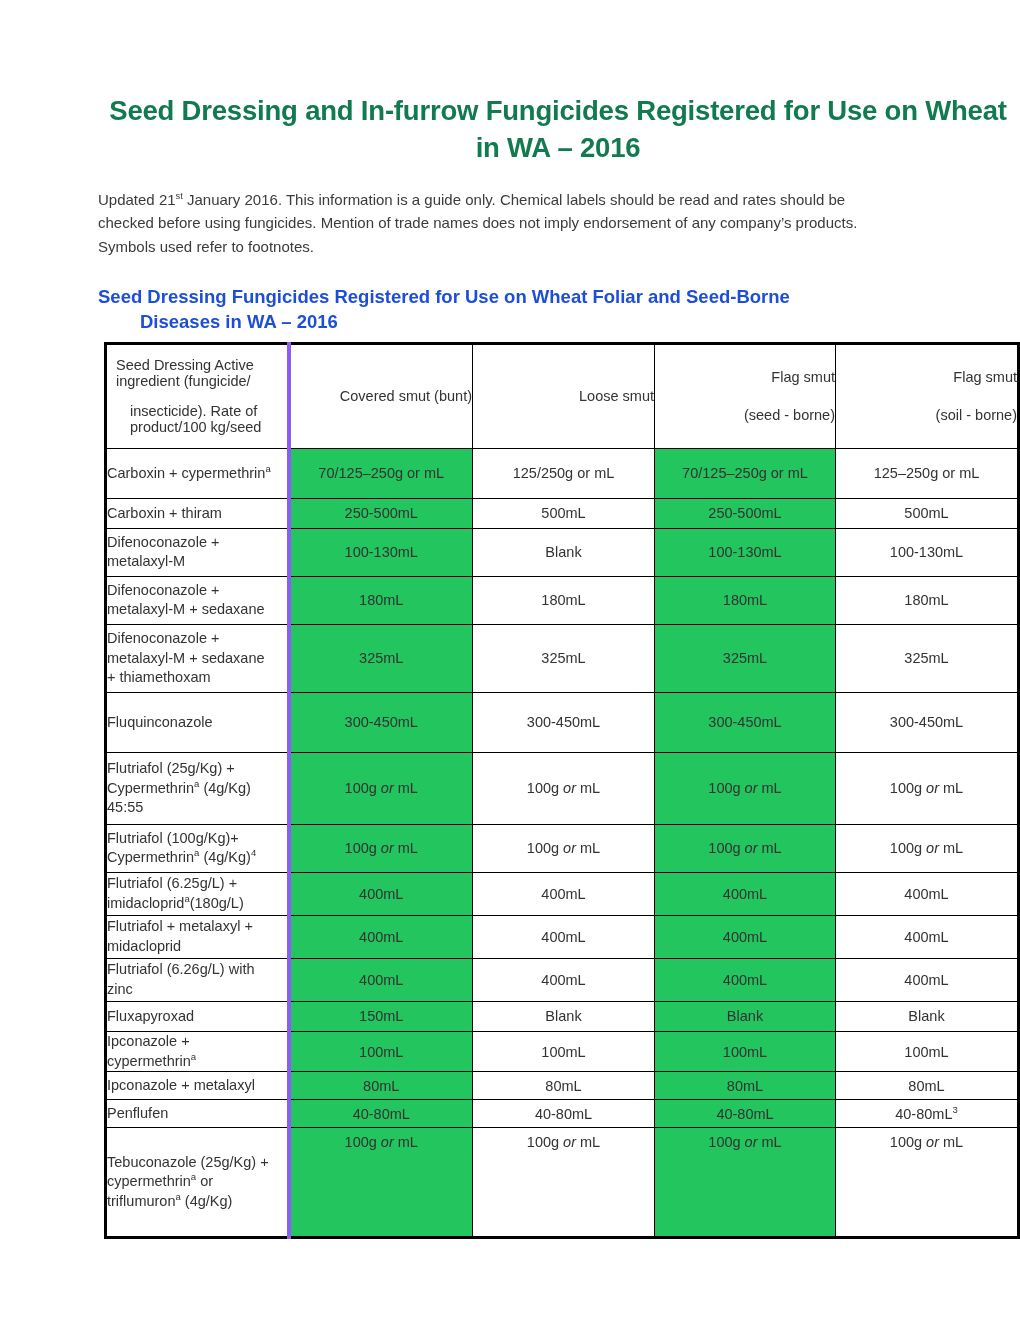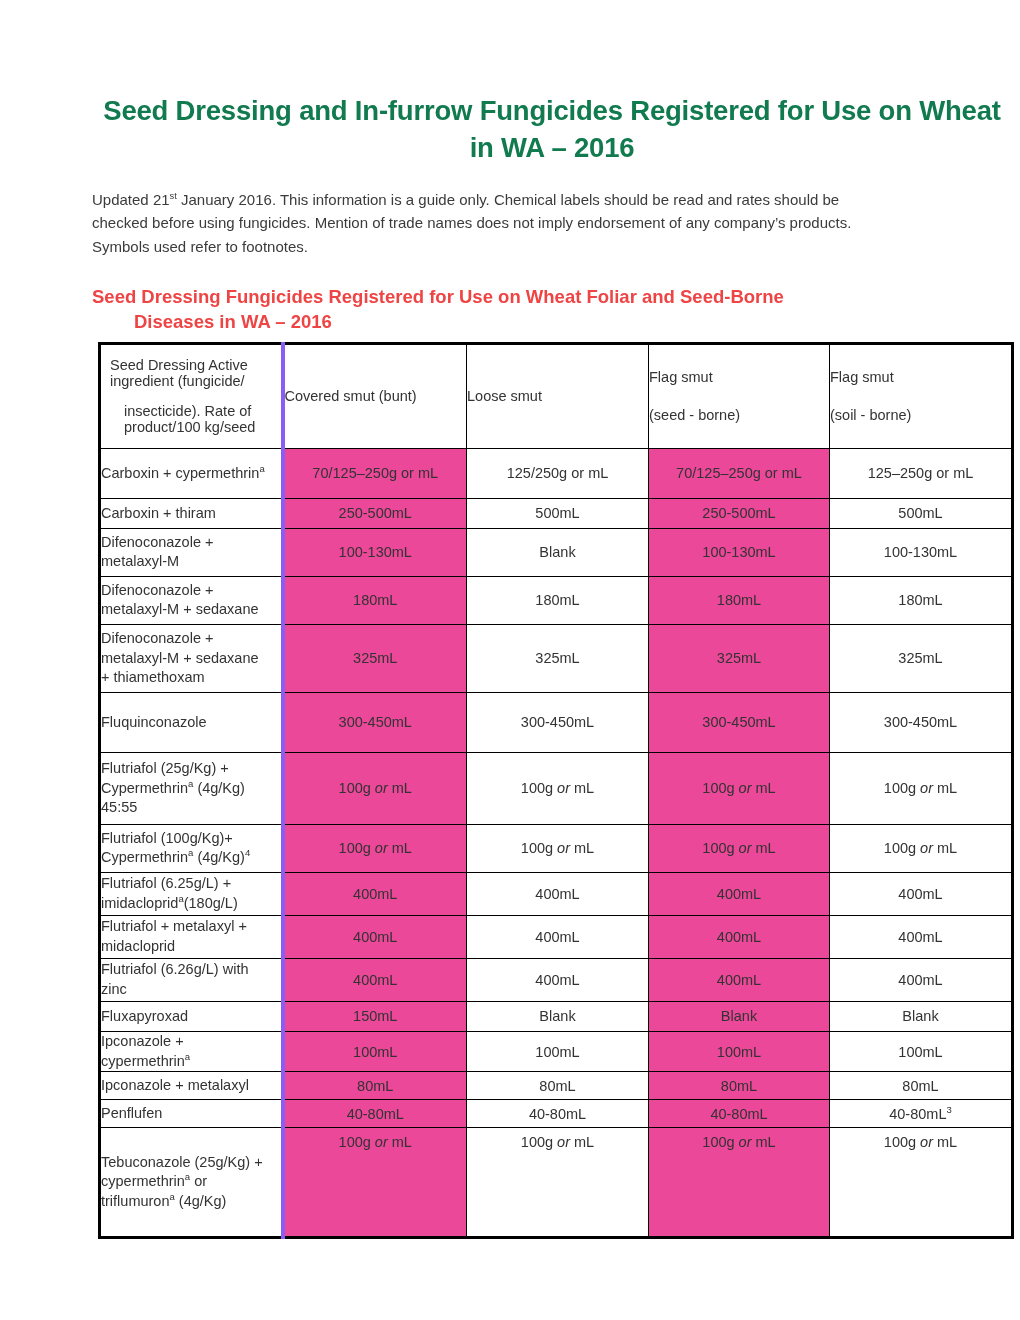--- a/index.html
+++ b/index.html
@@ -18,21 +18,21 @@
   .page {
     position: relative;
     width: 1020px;
     height: 1320px;
     box-sizing: border-box;
     padding: 0;
   }
 
   .content {
     position: absolute;
-    left: 92px;
+    left: 98px;
     top: 0;
     width: 920px;
   }
 
   .doc-title {
     margin: 0;
     padding-top: 93px;
     font-size: 27.5px;
     font-weight: bold;
     line-height: 1.33;
@@ -56,21 +56,21 @@
     vertical-align: super;
     line-height: 0;
   }
 
   .section-heading {
     margin: 0;
     padding-top: 26px;
     font-size: 18.5px;
     font-weight: bold;
     line-height: 1.38;
-    color: #ef4444;
+    color: #1d4ed8;
     width: 830px;
   }
   .section-heading .line2 {
     display: block;
     padding-left: 42px;
   }
 
   table.main-table {
     border-collapse: collapse;
     table-layout: fixed;
@@ -94,21 +94,21 @@
   table.main-table td.col-name,
   table.main-table th.col-name {
     border-right: 4px solid #8b5cf6;
     border-left: 2px solid #000;
   }
 
   thead th {
     font-weight: bold;
     font-size: 14.5px;
     color: #333333;
-    text-align: left;
+    text-align: right;
     vertical-align: top;
     padding-top: 7px;
   }
 
   thead th.col-name {
     text-align: left;
     padding-left: 9px;
     padding-right: 4px;
   }
   thead tr { height: 105px; }
@@ -131,21 +131,21 @@
     vertical-align: top;
     padding-top: 5px;
     white-space: pre-line;
   }
 
   td.val {
     text-align: center;
     vertical-align: middle;
   }
 
-  td.hl { background: #ec4899; }
+  td.hl { background: #22c55e; }
 
   sup {
     font-size: 0.66em;
     vertical-align: super;
     line-height: 0;
   }
 
   i { font-style: italic; text-align: center; }
 
   

